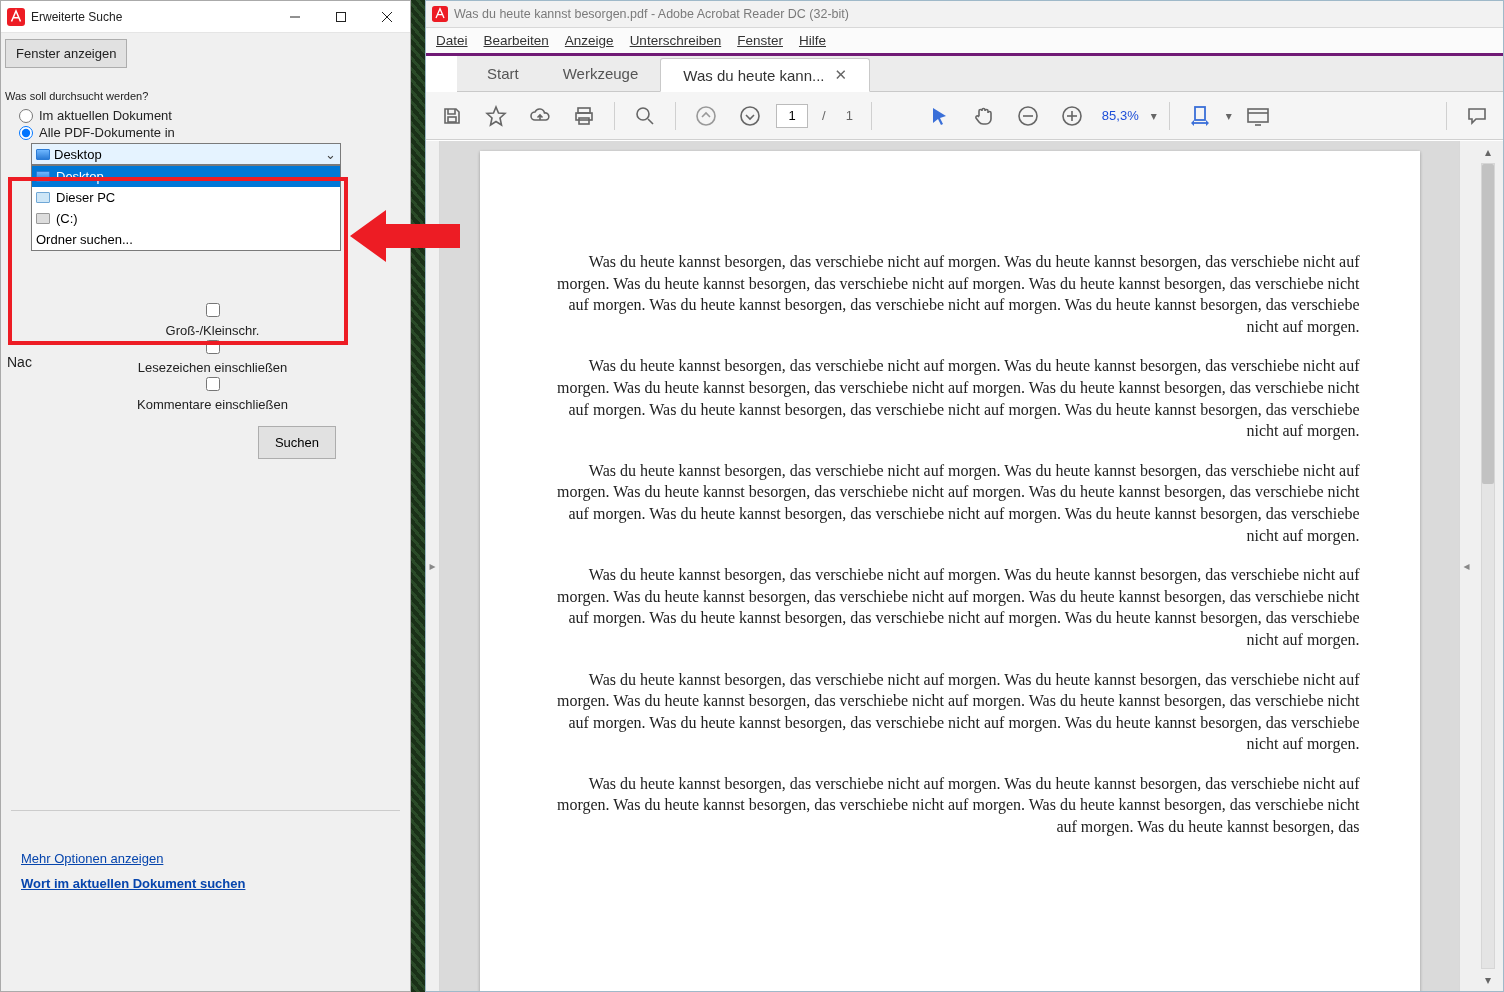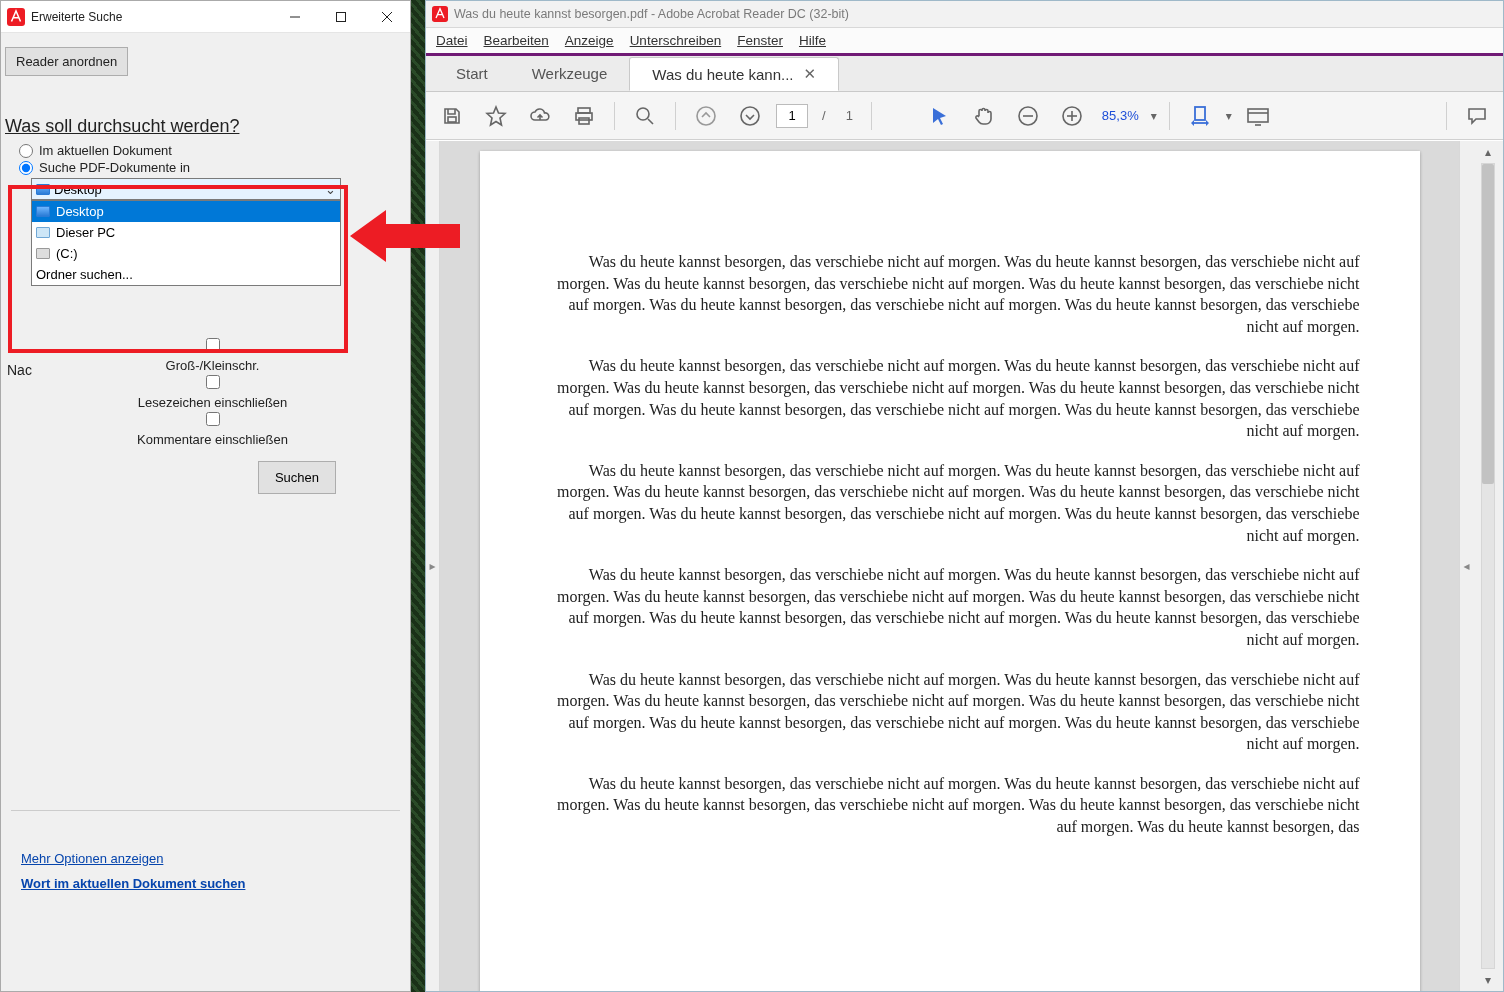--- a/index.html
+++ b/index.html
@@ -17,21 +17,20 @@
 
 .search-window {
   position: absolute;
   left: 0; top: 0;
   width: 411px;
   height: 992px;
   background: #f0f0f0;
   border: 1px solid #aaa;
   display: flex;
   flex-direction: column;
-  gap: 8px;
 }
 .search-titlebar {
   height: 32px;
   display: flex;
   align-items: center;
   background: #fff;
   border-bottom: 1px solid #e5e5e5;
 }
 .search-titlebar .appicon {
   width: 18px; height: 18px; margin: 0 6px;
@@ -52,24 +51,23 @@
 .btn-raised {
   display: inline-block;
   background: #e1e1e1;
   border: 1px solid #adadad;
   padding: 6px 10px;
   font-size: 13px;
   color: #222;
 }
 
 .section-label {
-  margin: 40px 0 6px 0;
-  font-size: 18px;
+  margin: 22px 0 6px 0;
+  font-size: 11px;
   color: #222;
-  text-decoration: underline;
 }
 
 .radio-row, .check-row {
   display: flex;
   align-items: center;
   gap: 6px;
   font-size: 13px;
   color: #222;
   margin: 2px 0 2px 14px;
 }
@@ -191,24 +189,25 @@
   padding: 0 10px;
   border-bottom: 3px solid #701a75;
   font-size: 13.5px; color: #333;
   background:#fbfbfb;
   text-decoration:underline;
 }
 .menubar span { cursor: default; }
 
 .tabbar {
   height: 36px;
-  display: flex; align-items: center;
+  display: flex; align-items: flex-end;
   background: #ececec;
   border-bottom: 1px solid #c9c9c9;
   padding-left: 8px;
+  margin-left: 31px;
 }
 .tab {
   height: 36px;
   padding: 0 22px;
   display: inline-flex; align-items: center;
   font-size: 15px; color: #555;
 }
 .tab.doc {
   background: #fff;
   border: 1px solid #c9c9c9;
@@ -312,32 +311,32 @@
       </div>
     <div class="winbtn close">
         <svg width="10" height="10">
           <line x1="0" y1="0" x2="10" y2="10" stroke="#222"></line>
           <line x1="10" y1="0" x2="0" y2="10" stroke="#222"></line>
         </svg>
       </div>
   </div>
 
   <div class="search-body">
-    <button class="btn-raised">Reader anordnen</button>
+    <button class="btn-raised">Fenster anzeigen</button>
 
     <div class="section-label">Was soll durchsucht werden?</div>
 
     <label class="radio-row">
       <input type="radio" name="scope" style="">
       <span>Im aktuellen Dokument</span>
     </label>
 
     <label class="radio-row">
       <input type="radio" name="scope" checked="" style="">
-      <span>Suche PDF-Dokumente in</span>
+      <span>Alle PDF-Dokumente in</span>
     </label>
 
     <div class="combo">
       <div class="combo-display">
         <span class="miniicon monitor"></span>
         <span style="margin-left:4px">Desktop</span>
         <span class="chev">⌄</span>
       </div>
       <div class="combo-list">
         <div class="combo-item hl">

